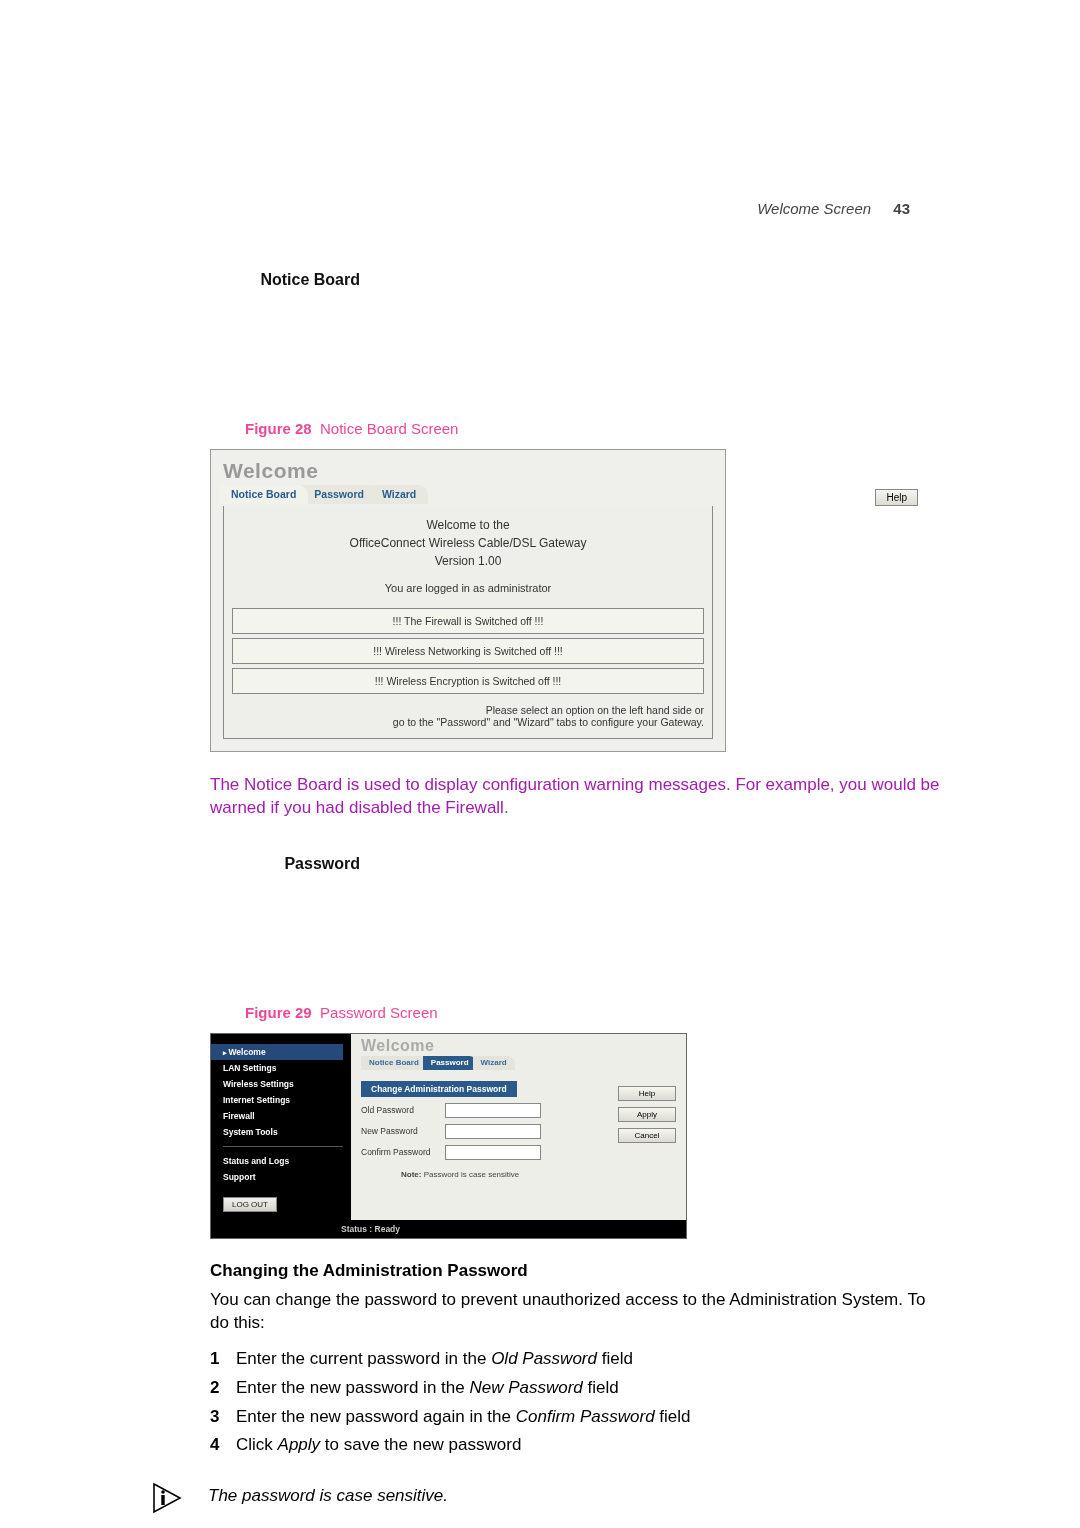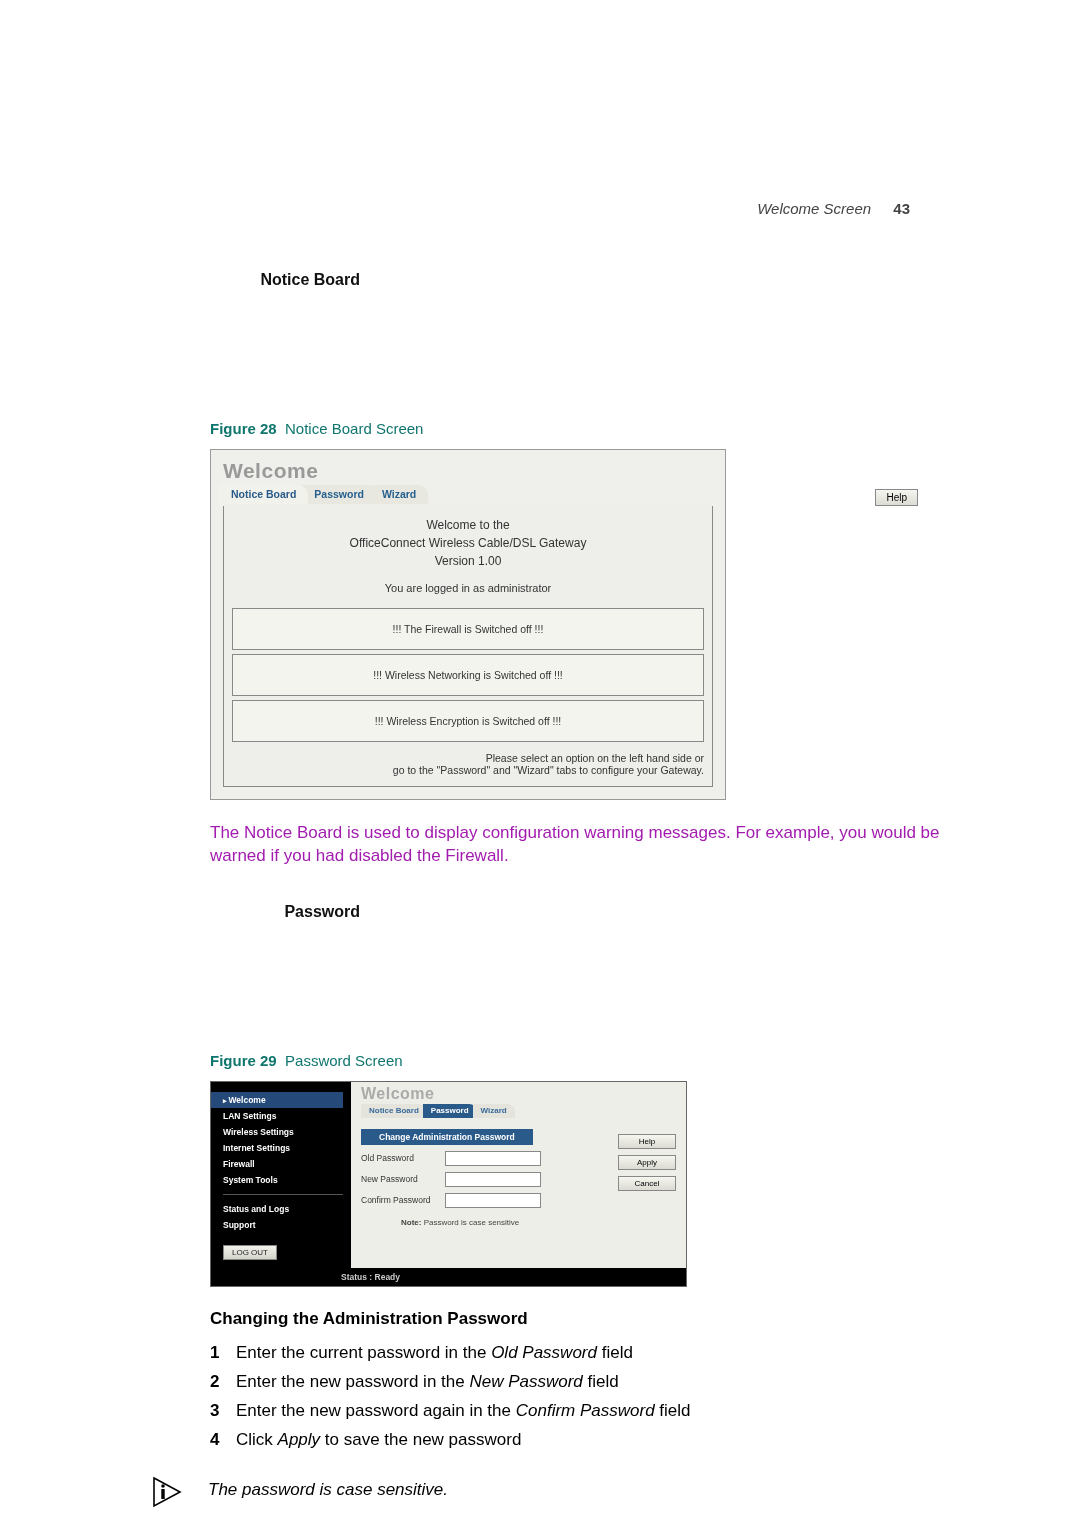--- a/index.html
+++ b/index.html
@@ -37,21 +37,21 @@
     width: 150px;
     flex: 0 0 150px;
     text-align: right;
     font-weight: bold;
     font-size: 16px;
     color: #111;
     padding-right: 24px;
     line-height: 1.3;
   }
   .section-body { flex: 1; }
-  .fig-cap { font-size: 15px; color: #0f766e; margin-bottom: 12px; }
+  .fig-cap { font-size: 15px; color: #ec4899; margin-bottom: 12px; margin-left: 35px; }
   .fig-cap b { font-weight: bold; }
 
   
   .shot28 {
     width: 490px;
     border: 1px solid #999;
     background: #eff0eb;
     padding: 10px 12px 12px 12px;
     font-family: Verdana, Geneva, sans-serif;
   }
@@ -83,21 +83,21 @@
   .panel28 {
     border: 1px solid #888;
     border-top: none;
     padding: 10px 8px 10px 8px;
     background: #eeefea;
     margin-top: 2px;
   }
   .p28-hdr { text-align: center; font-size: 12px; color: #333; line-height: 1.5; }
   .p28-sub { text-align: center; font-size: 11px; color: #333; margin-top: 12px; }
   .p28-bars { margin-top: 14px; }
-  .p28-bar { border: 1px solid #888; text-align: center; font-size: 10.5px; color: #333; padding: 14px 0; margin-bottom: 4px; background: #f4f4ef; }
+  .p28-bar { border: 1px solid #888; text-align: center; font-size: 10.5px; color: #333; padding: 6px 0; margin-bottom: 4px; background: #f4f4ef; }
   .p28-foot { text-align: right; font-size: 10.5px; color: #333; margin-top: 10px; }
   .help-btn {
     position: absolute;
     right: 22px;
     top: 40px;
     font-size: 10px;
     padding: 2px 10px;
     border: 1px solid #888;
     background: linear-gradient(#f6f6f1,#dcdcd4);
   }
@@ -124,21 +124,21 @@
   .sb29 .sel::before { content: "▸ "; font-size: 7px; }
   .sb29 .sep { border-top: 1px solid #555; margin: 6px 0; }
   .logout { margin-top: 12px; display: inline-block; font-size: 8px; padding: 2px 8px; border: 1px solid #888; background: linear-gradient(#f2f2ec,#d4d4cc); color: #222; font-weight: normal; }
   .main29 { flex: 1; background: #eeeee8; position: relative; font-family: Verdana, sans-serif; }
   .main29-top { padding: 4px 8px 2px 10px; }
   .main29 .welcome-h { font-size: 16px; color: #aaa; margin-bottom: 2px; }
   .tabs29 { display: flex; }
   .tab29 { font-size: 8px; font-weight: bold; color: #3a6a9a; padding: 2px 8px 3px 8px; border-top-right-radius: 8px; margin-right: -4px; background: #e4e4dc; }
   .tab29.active { background: #2a5a8a; color: #fff; }
   .panel29 { padding: 6px 10px 18px 10px; }
-  .panel29 .ph { background: #2a5a8a; color: #fff; font-size: 8.5px; font-weight: bold; padding: 3px 18px; display: inline-block; }
+  .panel29 .ph { background: #2a5a8a; color: #fff; font-size: 8.5px; font-weight: bold; padding: 3px 10px; display: inline-block; }
   .formrow { font-size: 8.5px; color: #333; margin-top: 6px; }
   .formrow label { display: inline-block; width: 82px; }
   .formrow input { height: 11px; width: 90px; font-size: 8px; border: 1px solid #888; background: #fff; vertical-align: middle; }
   .note29 { font-size: 8px; color: #444; margin-top: 10px; }
   .note29 b { font-weight: bold; padding-left: 40px; }
   .btncol { position: absolute; right: 10px; top: 52px; display: flex; flex-direction: column; gap: 6px; }
   .btn29 { font-size: 8px; padding: 2px 10px; border: 1px solid #888; background: linear-gradient(#f6f6f0,#dbdbd3); text-align: center; width: 36px; }
   .status29 { background: #000; color: #ccc; font-size: 8.5px; font-weight: bold; padding: 4px 0 4px 130px; }
 
   h3.changing { font-size: 17px; font-weight: bold; margin: 22px 0 8px 0; }
@@ -254,20 +254,21 @@
                 <div class="btn29">Apply</div>
                 <div class="btn29">Cancel</div>
               </div>
             </div>
           </div>
         </div>
         <div class="status29">Status : Ready</div>
       </div>
 
       <h3 class="changing">Changing the Administration Password</h3>
+      <div class="para2">You can change the password to prevent unauthorized access to the Administration System. To do this:</div>
       <ol class="steps">
         <li><span>Enter the current password in the </span><span class="it">Old Password</span><span> field</span></li>
         <li><span>Enter the new password in the </span><span class="it">New Password</span><span> field</span></li>
         <li><span>Enter the new password again in the </span><span class="it">Confirm Password</span><span> field</span></li>
         <li><span>Click </span><span class="it">Apply</span><span> to save the new password</span></li>
       </ol>
 
       <div class="note-row">
         <div class="info-ico">
           <svg viewBox="0 0 42 36">

